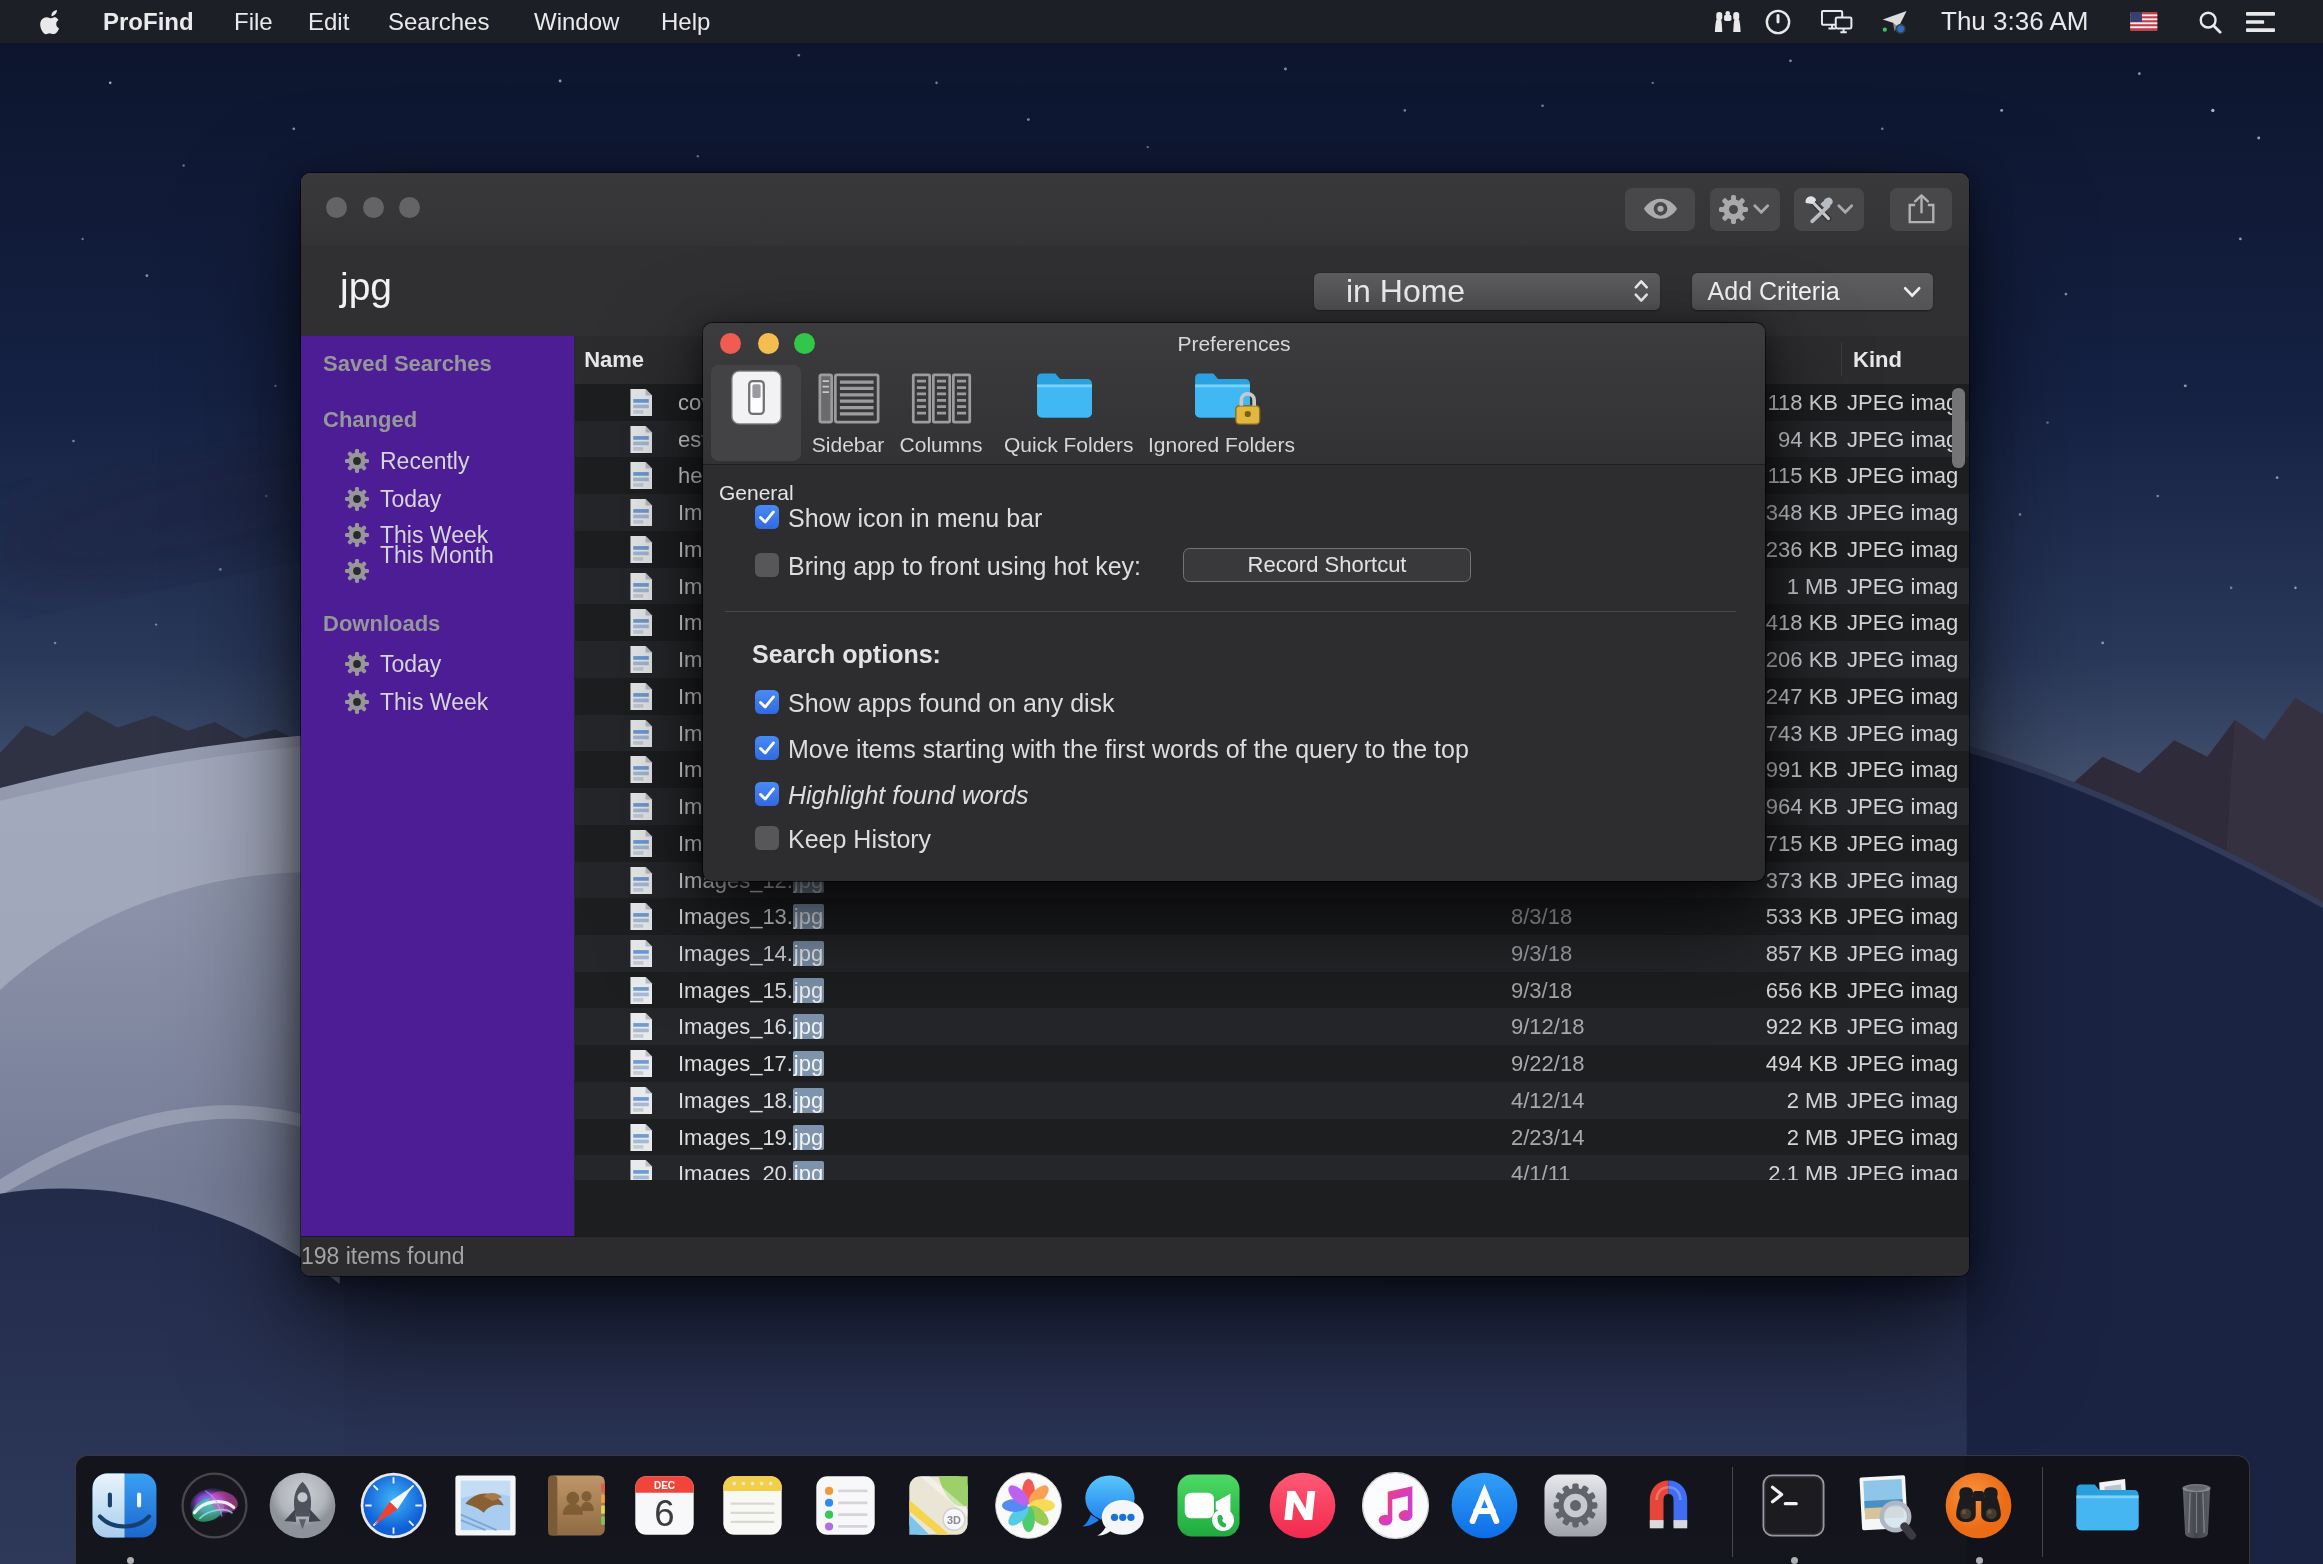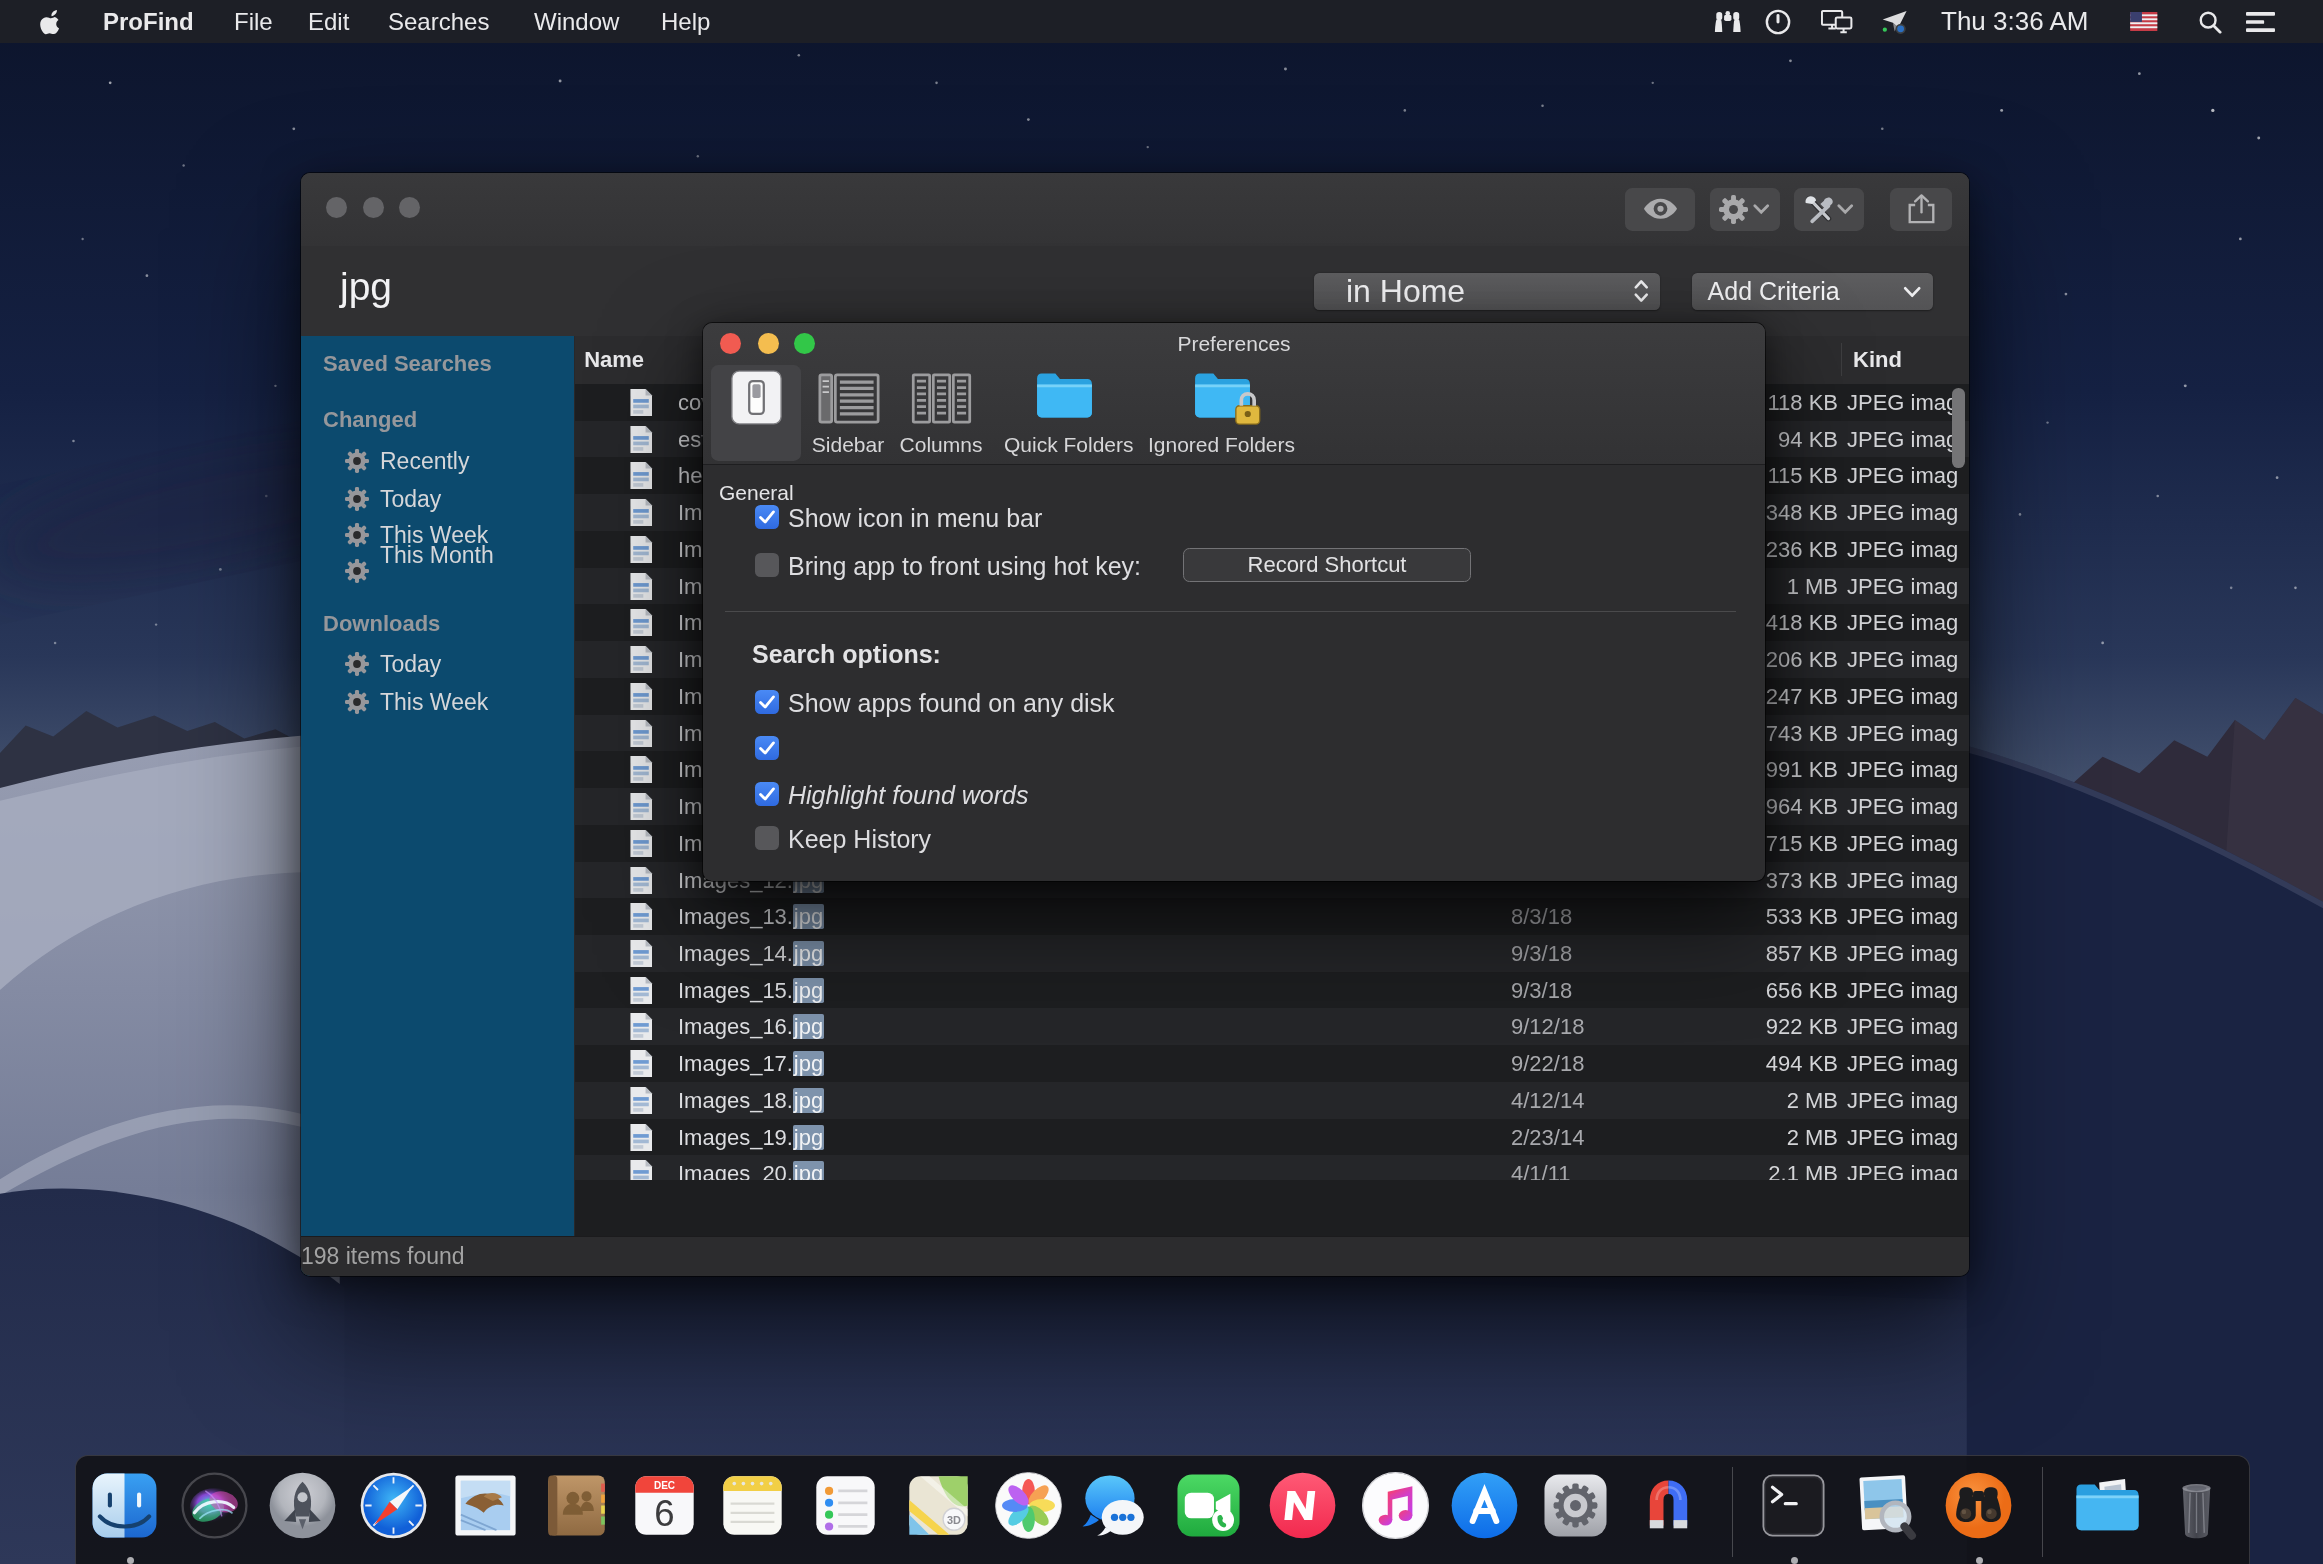--- a/index.html
+++ b/index.html
@@ -16,21 +16,21 @@
   
   #win{position:absolute;left:301px;top:173px;width:1668px;height:1103px;
     background:#28282a;border-radius:9.2px;
     box-shadow:0 55px 119px rgba(0,0,0,.62),0 9.2px 37px rgba(0,0,0,.5),0 0 0 0.9px rgba(0,0,0,.55),inset 0 0.9px 0 rgba(255,255,255,.09);
     overflow:hidden;}
   #titlebar{position:absolute;left:0;top:0;width:100%;height:73px;
     background:linear-gradient(#39393b,#333335);border-bottom:0.9px solid #232325;}
   .tdot{position:absolute;top:24px;width:21px;height:21px;border-radius:50%;background:#646467;}
   .tbtn{position:absolute;top:14.7px;height:43px;background:#48484a;border-radius:7.3px;}
   #toolrow{position:absolute;left:0;top:73px;width:100%;height:90px;background:#303032;}
-  #sidebar{position:absolute;left:0;top:163px;width:273px;bottom:0;background:#0c4a6e;}
+  #sidebar{position:absolute;left:0;top:163px;width:273px;bottom:0;background:#4c1d95;}
   #listwrap{position:absolute;left:274px;top:163px;right:0;bottom:96px;background:#1d1e20;}
   #lheader{position:absolute;left:0;top:0;width:100%;height:48px;background:#2c2c2e;
     border-bottom:0.9px solid #1a1a1c;color:#e8e8ea;font-weight:bold;font-size:22px;}
   #rows{position:absolute;left:0;top:48px;width:100%;height:796px;overflow:hidden;}
   .row{position:absolute;left:0;width:100%;height:37px;font-size:22px;line-height:37px;color:#dcdde0;white-space:nowrap;}
   .row.odd{background:#1d1e20;}
   .row.even{background:#252629;}
   .rname{position:absolute;left:103px;top:0;}
   .rdate{position:absolute;left:936px;top:0;color:#a8a9ad;}
   .rsize{position:absolute;right:131px;top:0;color:#d3d4d7;}
@@ -616,20 +616,21 @@
          border:1.4px solid #737376;background:#39393b;color:#e2e2e4;text-align:center;line-height:32px;font-size:22px;">Record Shortcut</div>
     <div style="position:absolute;left:22px;top:147px;width:1011px;height:0.9px;background:#4a4a4c;"></div>
     <div style="position:absolute;left:49px;top:176px;font-weight:bold;color:#e3e3e5;">Search options:</div>
     <div class="cb cbon" style="left:52px;top:226px;"><svg width="24" height="24" viewBox="0 0 26 26">
           <path d="M6 13.5 L11 18.5 L20 7.5" fill="none" stroke="#fff" stroke-width="3" stroke-linecap="round" stroke-linejoin="round"></path>
         </svg></div>
     <span class="cbtext" style="top:225px;">Show apps found on any disk</span>
     <div class="cb cbon" style="left:52px;top:272px;"><svg width="24" height="24" viewBox="0 0 26 26">
           <path d="M6 13.5 L11 18.5 L20 7.5" fill="none" stroke="#fff" stroke-width="3" stroke-linecap="round" stroke-linejoin="round"></path>
         </svg></div>
+    <span class="cbtext" style="top:271px;">Move items starting with the first words of the query to the top</span>
     <div class="cb cbon" style="left:52px;top:318px;"><svg width="24" height="24" viewBox="0 0 26 26">
           <path d="M6 13.5 L11 18.5 L20 7.5" fill="none" stroke="#fff" stroke-width="3" stroke-linecap="round" stroke-linejoin="round"></path>
         </svg></div>
     <span class="cbtext" style="top:317px;font-style:italic;">Highlight found words</span>
     <div class="cb cboff" style="left:52px;top:362px;"></div>
     <span class="cbtext" style="top:361px;">Keep History</span>
   </div>
 </div>
 
 <div id="dock">

